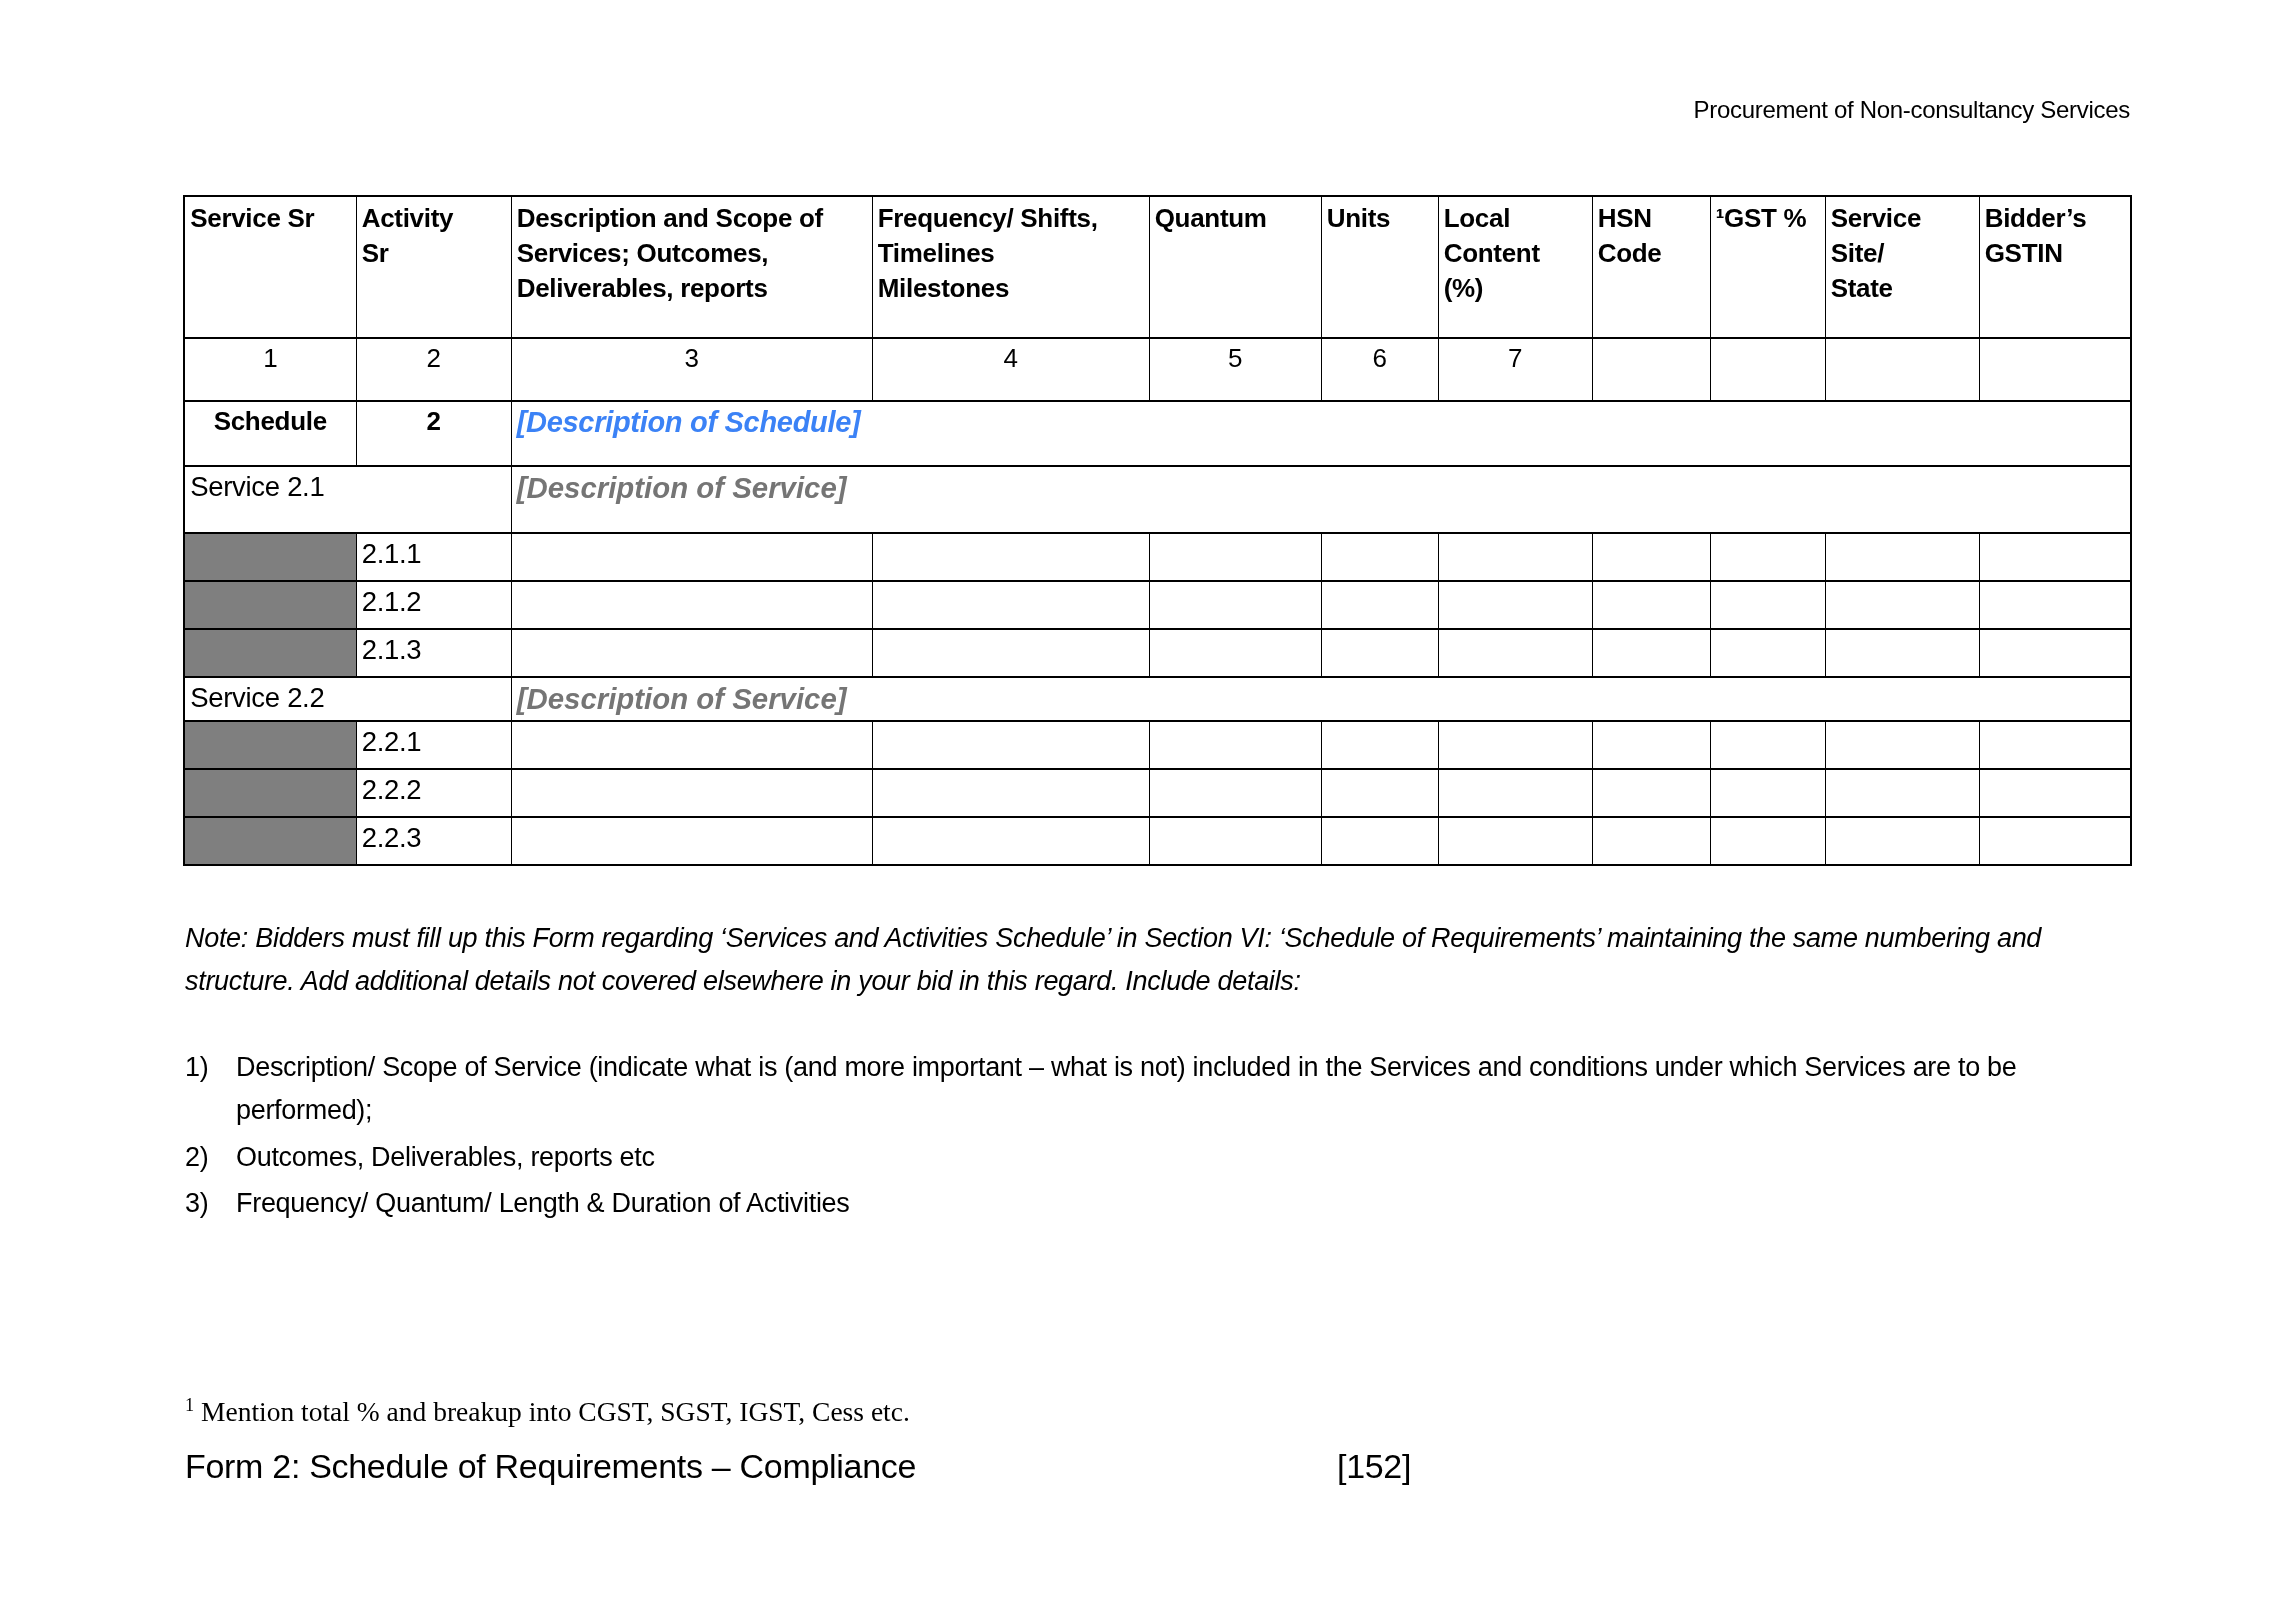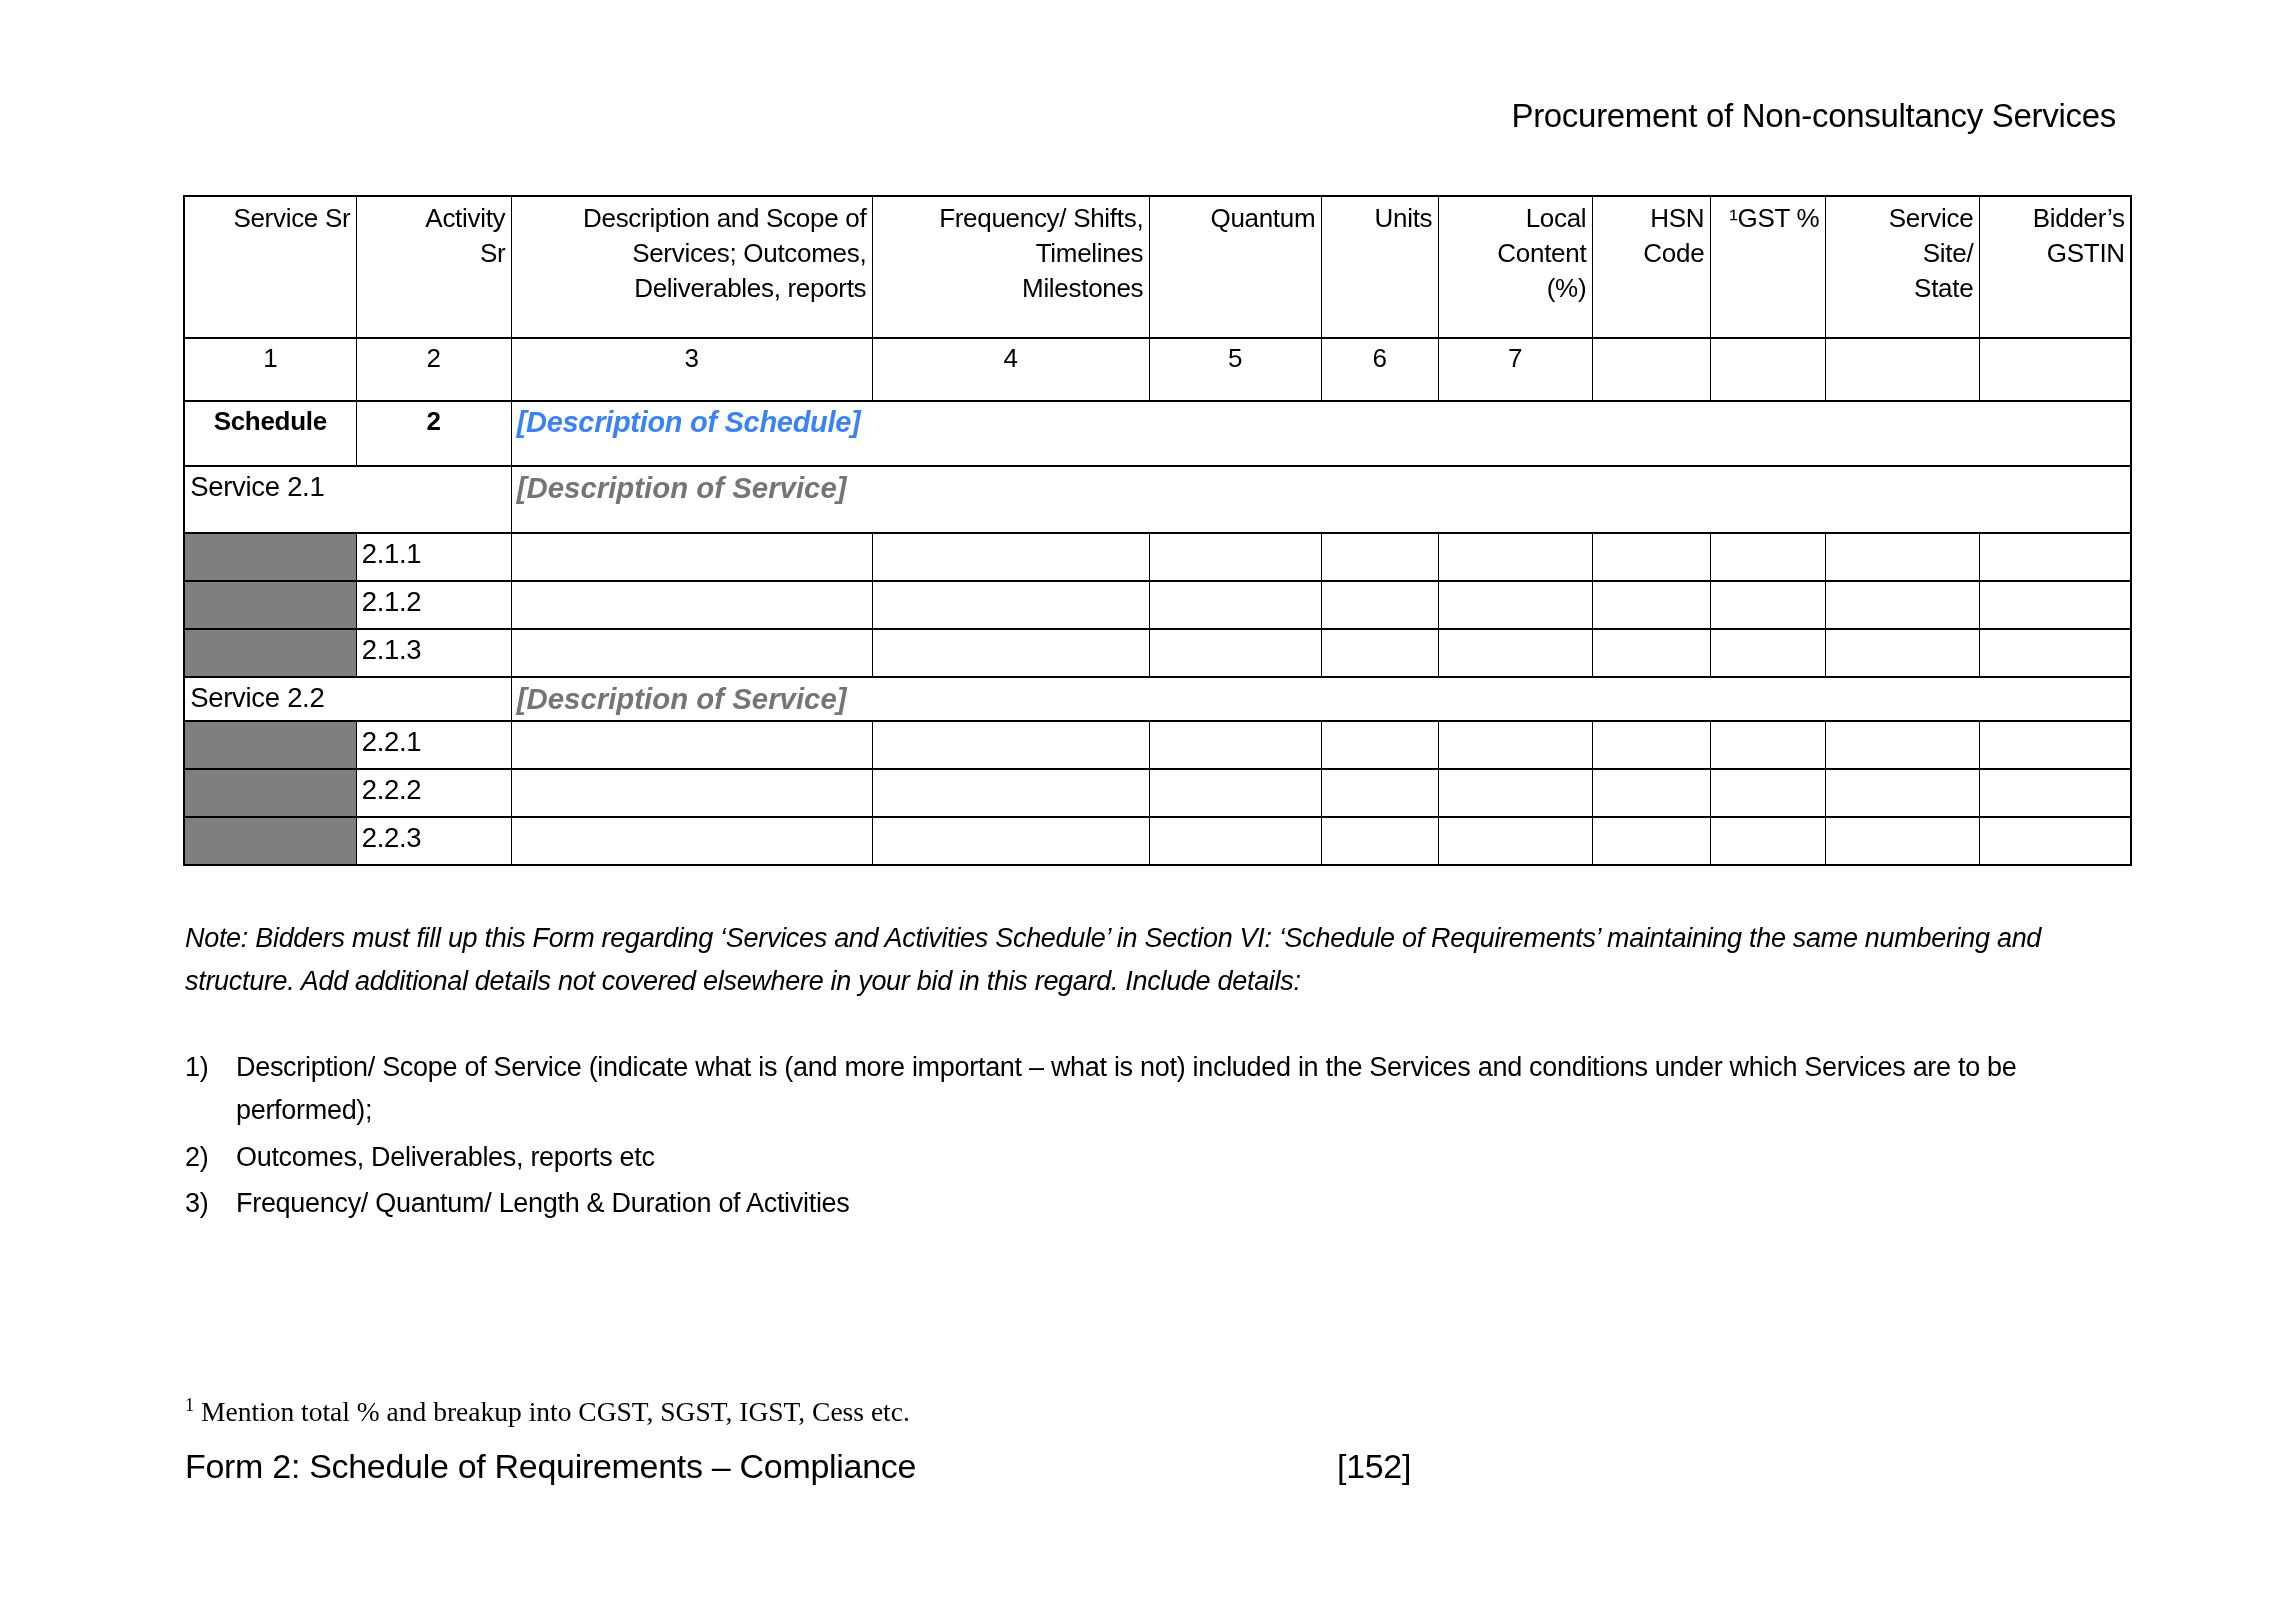--- a/index.html
+++ b/index.html
@@ -7,40 +7,40 @@
     position:relative;
     width:2295px;height:1623px;
     background:#ffffff;
     font-family:"Liberation Sans",sans-serif;
     color:#000;
     letter-spacing:-0.3px;
     overflow:hidden;
   }
   
   .doc-header{
-    position:absolute;left:169px;top:96px;width:1947px;
-    text-align:right;font-size:33px;line-height:1.2;
+    position:absolute;left:183px;top:96px;width:1947px;
+    text-align:right;font-size:24px;line-height:1.2;
   }
   
   table.req{
     position:absolute;left:183px;top:195px;
     border-collapse:collapse;table-layout:fixed;
     width:1947px;
     font-size:26px;
   }
   table.req td,table.req th{
     border:1.3px solid #000;
     border-top-width:2px;border-bottom-width:2px;
     vertical-align:top;
     padding:3.9px 5.2px;
     overflow:hidden;
   }
   table.req{border:2px solid #000;}
   th.hcell{
-    font-weight:normal;text-align:right;
+    font-weight:bold;text-align:left;
     white-space:pre-line;line-height:1.35;
     padding-top:6.5px;font-size:26px;
   }
   .r-head{height:142px;}
   .r-num{height:63px;}
   .r-sched{height:65px;border-radius:21px;}
   .r-svc1{height:67px;}
   .r-act{height:48px;}
   .r-svc2{height:34px;padding-left:28px;}
   td.num{text-align:center;padding-top:2.6px;}

